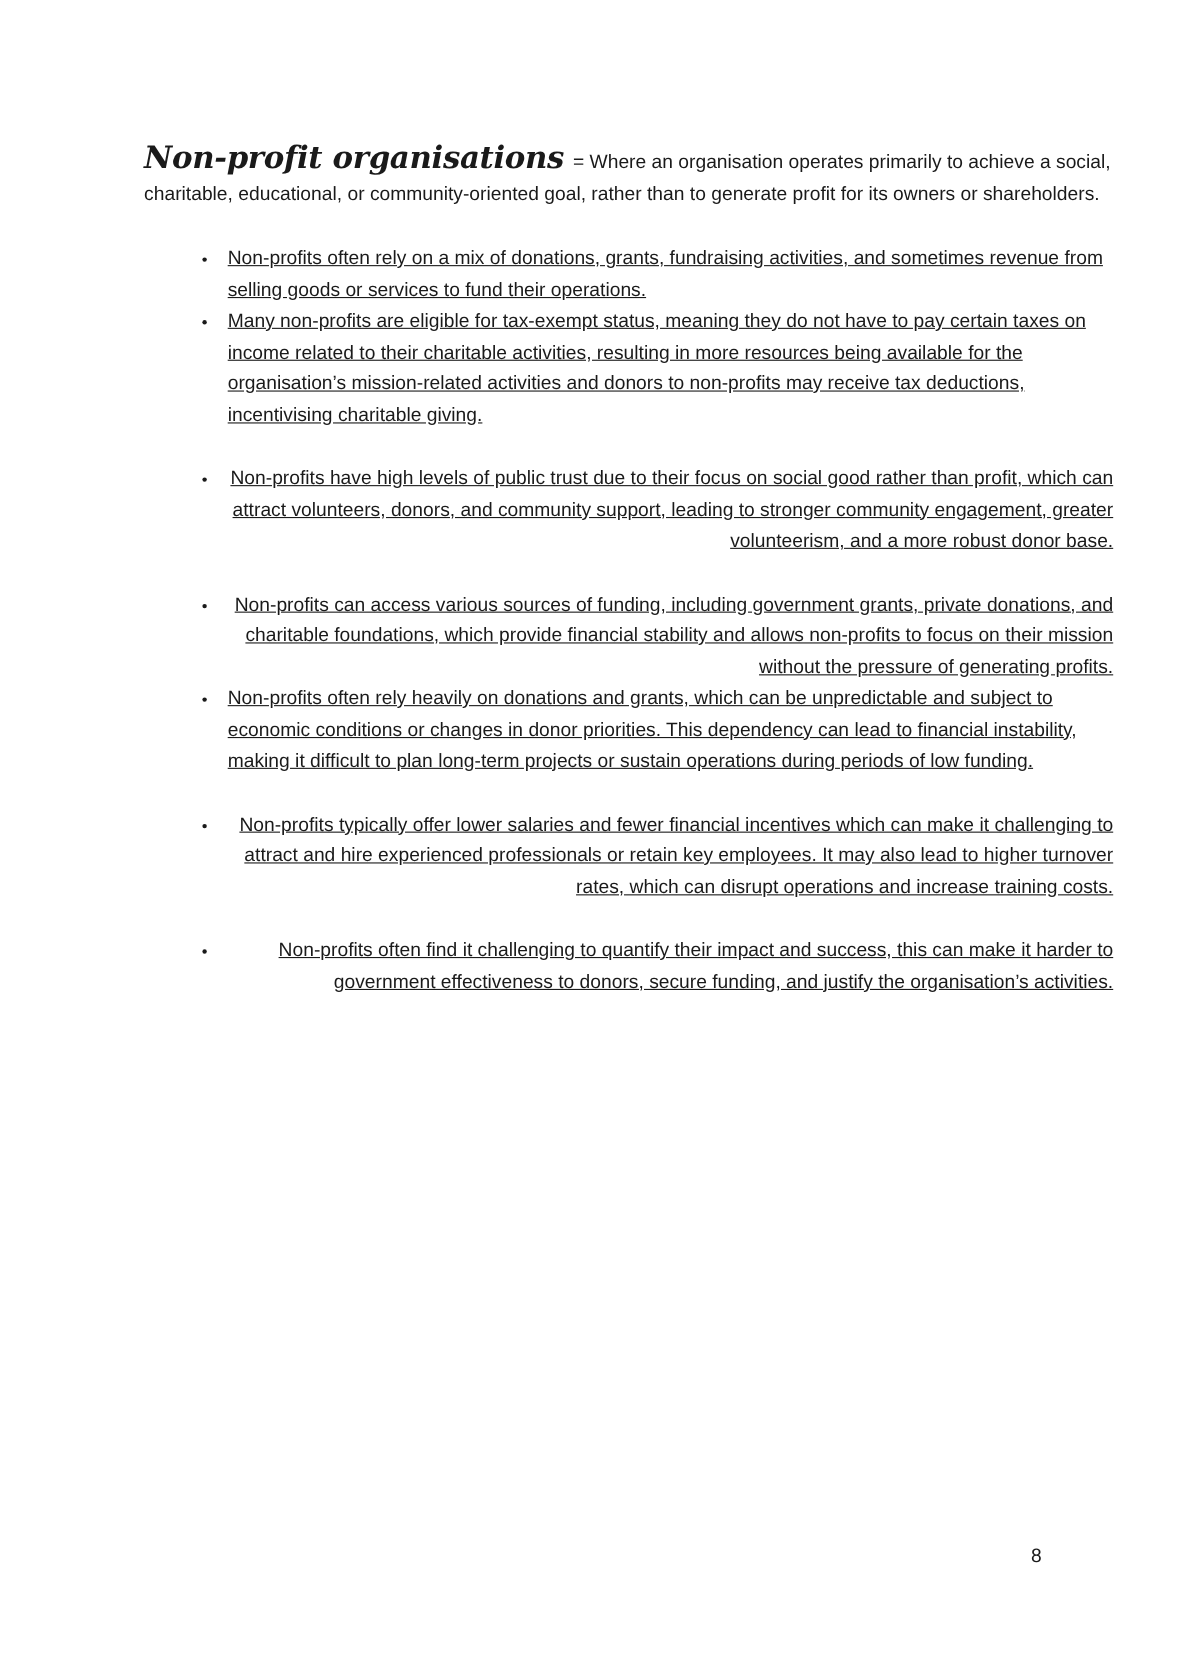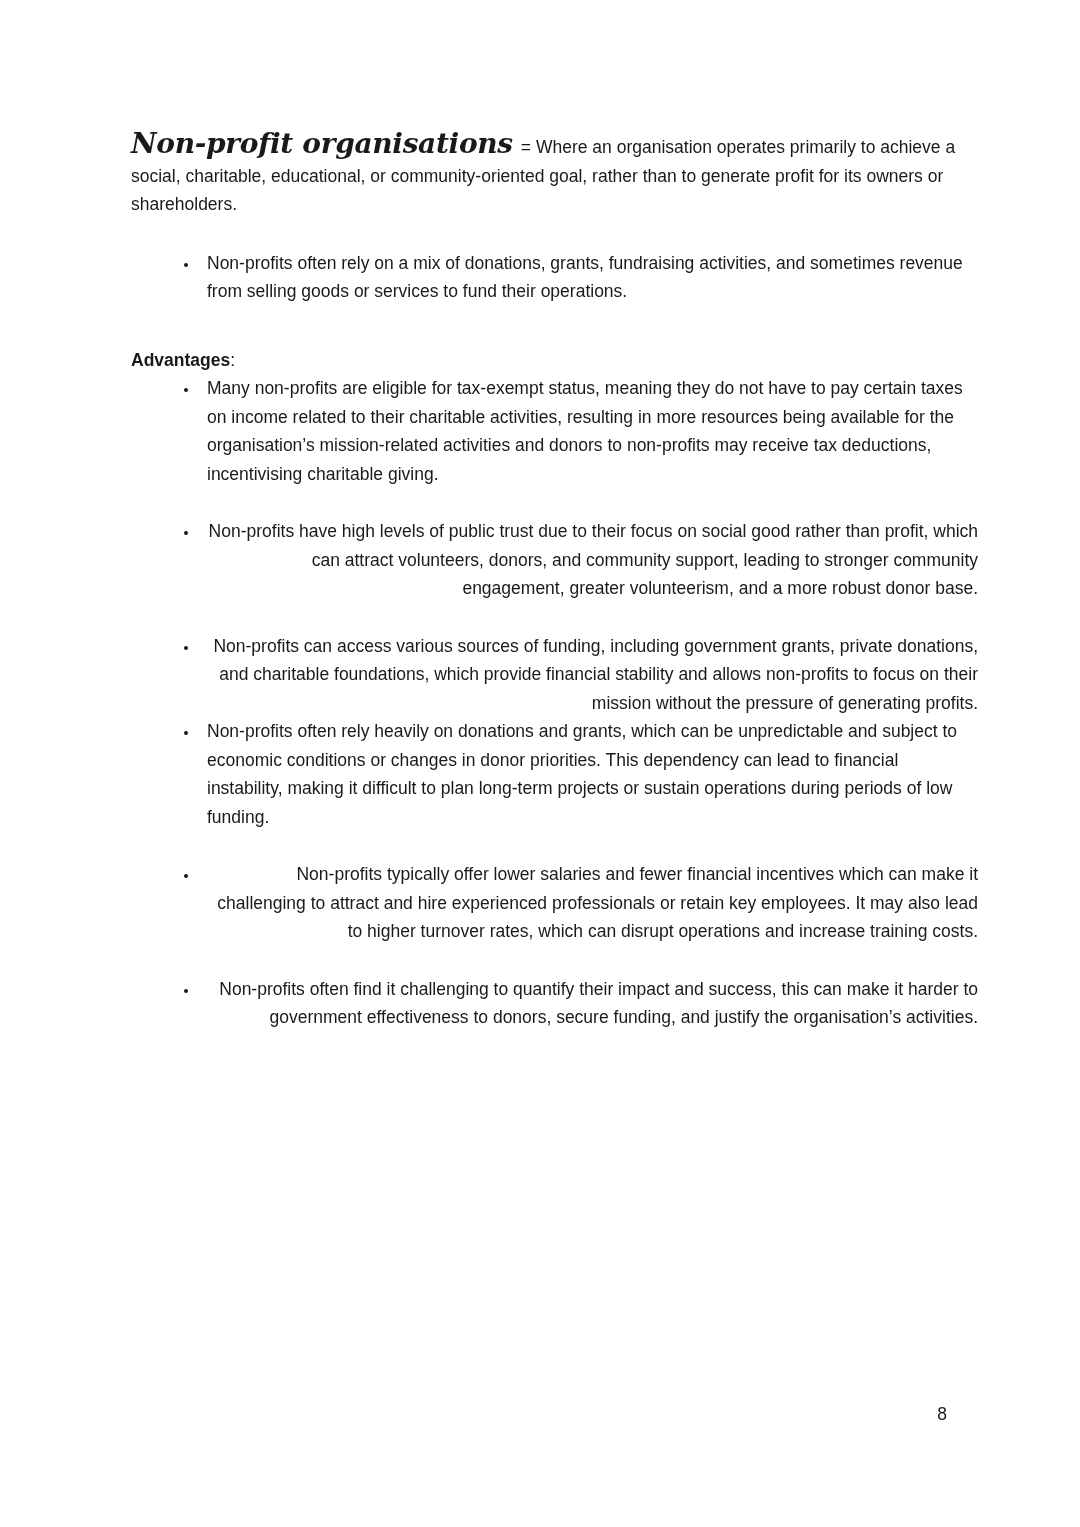--- a/index.html
+++ b/index.html
@@ -12,38 +12,39 @@
     font-family: "Liberation Sans", sans-serif;
     color: #1a1a1a;
     position: relative;
     overflow: hidden;
   }
   .page {
     position: absolute;
     top: 0; left: 0;
     width: 1080px;
     height: 1124px;
-    padding: 130px 102px 0 131px;
+    padding: 130px 68px 0 131px;
     background: #ffffff;
   }
   .def-para {
     font-size: 17.5px;
     line-height: 28.5px;
   }
   .script-title {
     font-family: "DejaVu Serif", serif;
     font-style: italic;
     font-weight: 700;
     font-size: 28px;
     letter-spacing: -0.3px;
     margin-right: 8px;
   }
   ul.bullets {
     list-style: disc;
     padding-left: 68px;
+    text-decoration: underline;
   }
   ul.intro { margin-top: 30px; }
   ul.section-list { }
   li.bullet-item {
     font-size: 17.5px;
     line-height: 28.5px;
     padding-left: 8px;
   }
   li.bullet-item + li.bullet-item { margin-top: 29px; text-align: right; }
   li.bullet-item::marker { font-size: 13px; color: #1a1a1a; }
@@ -68,23 +69,20 @@
 <div class="page">
 
   <p class="def-para">
     <span class="script-title">Non-profit organisations</span><span>=  Where an organisation operates primarily to achieve a social, charitable, educational, or community-oriented goal, rather than to generate profit for its owners or shareholders.</span>
   </p>
 
   <ul class="bullets intro">
     <li class="bullet-item">Non-profits often rely on a mix of donations, grants, fundraising activities, and sometimes revenue from selling goods or services to fund their operations.</li>
   </ul>
 
-  <p class="section-label">
-    <span class="label-bold">Advantages</span><span>:</span>
-  </p>
 
   <ul class="bullets section-list">
     <li class="bullet-item">Many non-profits are eligible for tax-exempt status, meaning they do not have to pay certain taxes on income related to their charitable activities, resulting in more resources being available for the organisation’s mission-related activities and donors to non-profits may receive tax deductions, incentivising charitable giving.</li>
     <li class="bullet-item">Non-profits have high levels of public trust due to their focus on social good rather than profit, which can attract volunteers, donors, and community support, leading to stronger community engagement, greater volunteerism, and a more robust donor base.</li>
     <li class="bullet-item">Non-profits can access various sources of funding, including government grants, private donations, and charitable foundations, which provide financial stability and allows non-profits to focus on their mission without the pressure of generating profits.</li>
   </ul>
 
 
   <ul class="bullets section-list">
     <li class="bullet-item">Non-profits often rely heavily on donations and grants, which can be unpredictable and subject to economic conditions or changes in donor priorities. This dependency can lead to financial instability, making it difficult to plan long-term projects or sustain operations during periods of low funding.</li>

